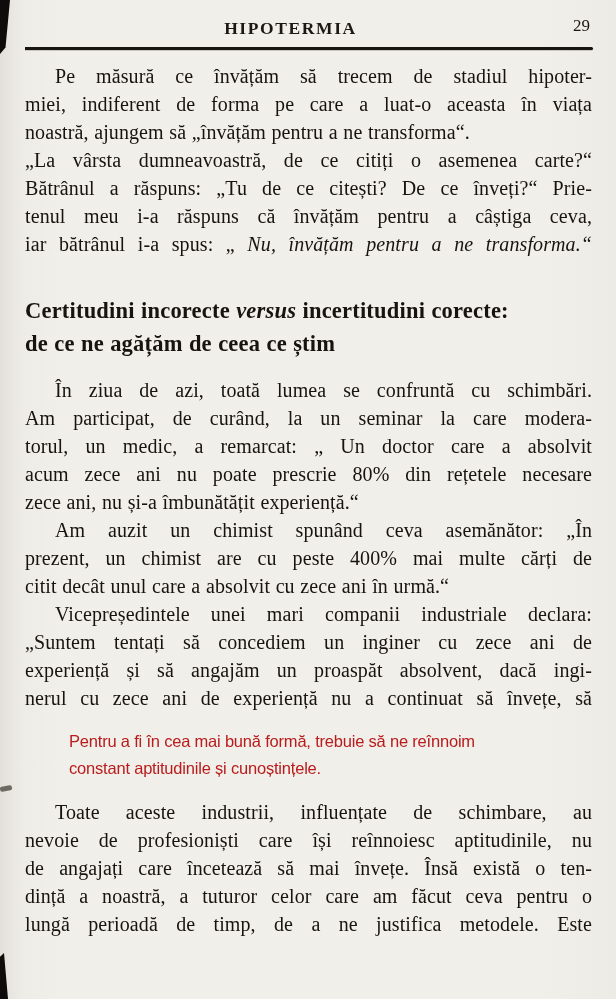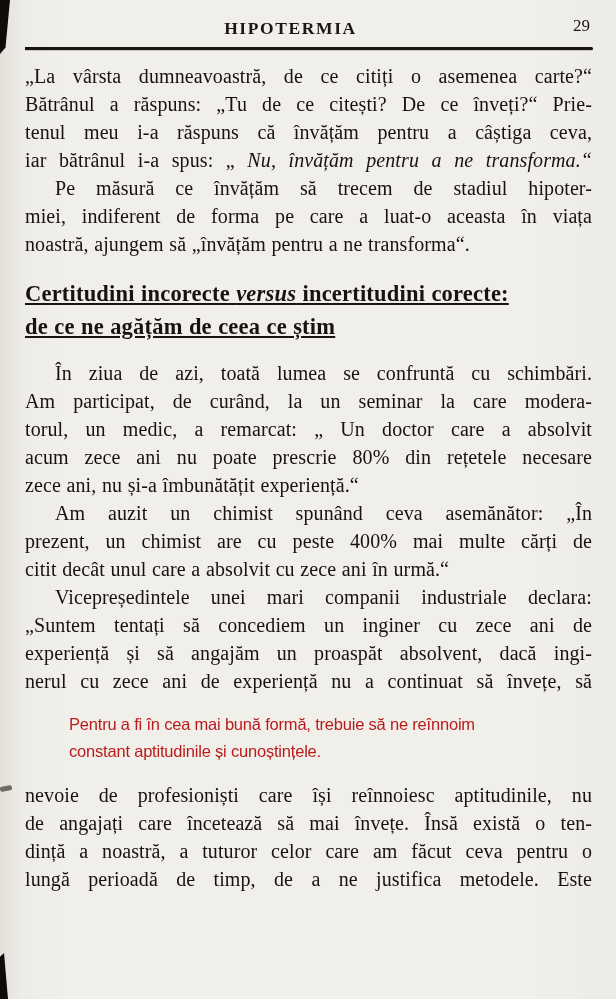--- a/index.html
+++ b/index.html
@@ -17,21 +17,21 @@
   .header-rule{
     position:absolute;top:47px;left:25px;right:23px;height:3px;
     background:#181410;border-radius:0 2px 2px 0;
     box-shadow:0 0.5px 0 rgba(24,20,16,.35);
   }
   .content{position:absolute;top:62px;left:25px;width:567px;}
   .paragraph{margin:0;}
   .line{font-size:20px;line-height:28px;word-spacing:.5px;letter-spacing:.1px;white-space:normal;}
   .just{text-align:justify;text-align-last:justify;}
   .ind{text-indent:30px;}
-  .heading{margin-top:19px;margin-bottom:16px;font-weight:bold;text-decoration:underline;}
+  .heading{margin-top:36px;margin-bottom:16px;font-weight:bold;}
   .heading .line{font-size:22.5px;line-height:33px;letter-spacing:.2px;}
   .quote{margin:16px 0 16px 44px;width:420px;font-family:"Liberation Sans",sans-serif;}
   .quote .line{font-size:16.5px;line-height:27px;letter-spacing:-.2px;word-spacing:0;color:#b91c1c;}
   em{font-style:italic;}
   .edge-top{position:absolute;left:0;top:0;width:10px;height:54px;background:#0d0c0a;
     clip-path:polygon(0 0,100% 0,55% 88%,0 100%);}
   .edge-bottom{position:absolute;left:0;bottom:0;width:8px;height:46px;background:#0d0c0a;
     clip-path:polygon(0 8%,50% 0,100% 100%,0 100%);}
   .edge-dash{position:absolute;left:0;top:786px;width:12px;height:5px;background:#6e6a63;
     transform:rotate(-10deg);border-radius:2px;}
@@ -40,29 +40,29 @@
 <body>
 
 <div class="page-header">
   <div class="header-title">HIPOTERMIA</div>
   <div class="page-number">29</div>
 </div>
 <div class="header-rule"></div>
 
 <div class="content">
     <div class="paragraph">
+      <div class="line just ind"><span>Pe măsură ce învățăm să trecem de stadiul hipoter-</span></div>
+      <div class="line just"><span>miei, indiferent de forma pe care a luat-o aceasta în viața</span></div>
+      <div class="line"><span>noastră, ajungem să „învățăm pentru a ne transforma“.</span></div>
+    </div>
+    <div class="paragraph">
       <div class="line just"><span>„La vârsta dumneavoastră, de ce citiți o asemenea carte?“</span></div>
       <div class="line just"><span>Bătrânul a răspuns: „Tu de ce citești? De ce înveți?“ Prie-</span></div>
       <div class="line just"><span>tenul meu i-a răspuns că învățăm pentru a câștiga ceva,</span></div>
       <div class="line just"><span>iar bătrânul i-a spus: „ </span><em>Nu, învățăm pentru a ne transforma.“</em></div>
-    </div>
-    <div class="paragraph">
-      <div class="line just ind"><span>Pe măsură ce învățăm să trecem de stadiul hipoter-</span></div>
-      <div class="line just"><span>miei, indiferent de forma pe care a luat-o aceasta în viața</span></div>
-      <div class="line"><span>noastră, ajungem să „învățăm pentru a ne transforma“.</span></div>
     </div>
     <div class="heading">
       <div class="line"><span>Certitudini incorecte </span><em>versus</em><span> incertitudini corecte:</span></div>
       <div class="line"><span>de ce ne agățăm de ceea ce știm</span></div>
     </div>
     <div class="paragraph">
       <div class="line just ind"><span>În ziua de azi, toată lumea se confruntă cu schimbări.</span></div>
       <div class="line just"><span>Am participat, de curând, la un seminar la care modera-</span></div>
       <div class="line just"><span>torul, un medic, a remarcat: „ Un doctor care a absolvit</span></div>
       <div class="line just"><span>acum zece ani nu poate prescrie 80% din rețetele necesare</span></div>
@@ -77,20 +77,21 @@
       <div class="line just ind"><span>Vicepreședintele unei mari companii industriale declara:</span></div>
       <div class="line just"><span>„Suntem tentați să concediem un inginer cu zece ani de</span></div>
       <div class="line just"><span>experiență și să angajăm un proaspăt absolvent, dacă ingi-</span></div>
       <div class="line just"><span>nerul cu zece ani de experiență nu a continuat să învețe, să</span></div>
     </div>
     <div class="quote">
       <div class="line"><span>Pentru a fi în cea mai bună formă, trebuie să ne reînnoim</span></div>
       <div class="line"><span>constant aptitudinile și cunoștințele.</span></div>
     </div>
     <div class="paragraph">
+      <div class="line just ind"><span>Toate aceste industrii, influențate de schimbare, au</span></div>
       <div class="line just"><span>nevoie de profesioniști care își reînnoiesc aptitudinile, nu</span></div>
       <div class="line just"><span>de angajați care încetează să mai învețe. Însă există o ten-</span></div>
       <div class="line just"><span>dință a noastră, a tuturor celor care am făcut ceva pentru o</span></div>
       <div class="line just"><span>lungă perioadă de timp, de a ne justifica metodele. Este</span></div>
     </div>
   </div>
 
 <div class="edge-top"></div>
 <div class="edge-dash"></div>
 <div class="edge-bottom"></div>

